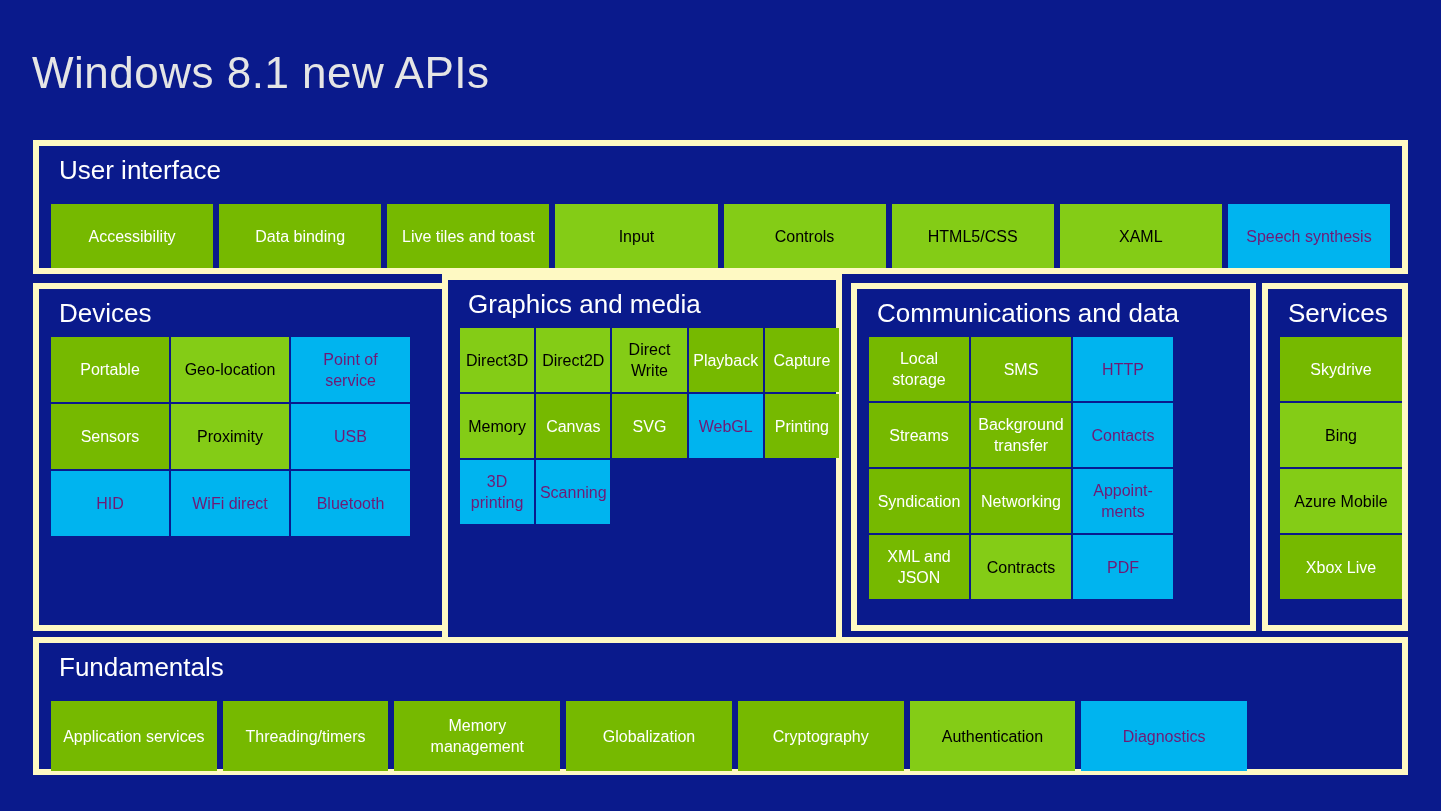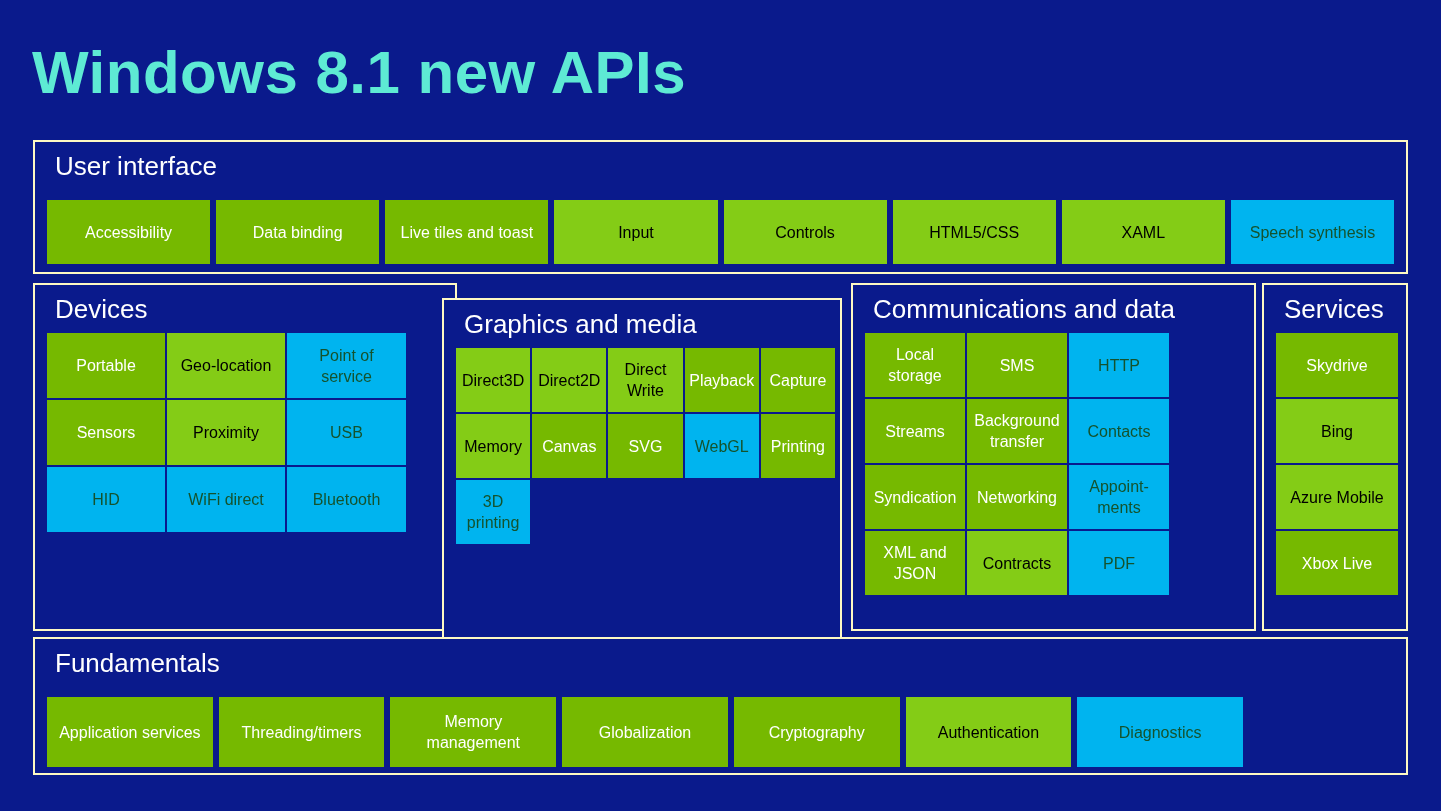--- a/index.html
+++ b/index.html
@@ -20,69 +20,69 @@
     width: 1441px;
     height: 811px;
     background: #0a1a8c;
   }
 
   
   #slide-title {
     position: absolute;
     left: 32px;
     top: 34px;
-    font-size: 60px;
+    font-size: 44px;
     line-height: 78px;
-    color: #5eead4;
-    font-weight: 700;
+    color: #e5e5e5;
+    font-weight: 400;
     letter-spacing: 0.5px;
     white-space: nowrap;
   }
 
   
   .panel {
     position: absolute;
-    border: 2px solid #fef9c3;
+    border: 6px solid #fef9c3;
     background: #0a1a8c;
     box-sizing: border-box;
   }
   .panel-title {
     position: absolute;
     left: 20px;
     top: 8px;
     color: #ffffff;
     font-size: 26px;
     line-height: 32px;
     font-weight: 400;
     white-space: nowrap;
   }
 
   #panel-ui        { left: 33px;   top: 140px; width: 1375px; height: 134px; }
   #panel-devices   { left: 33px;   top: 283px; width: 424px;  height: 348px; }
-  #panel-graphics  { left: 442px;  top: 298px; width: 400px;  height: 452px; }
+  #panel-graphics  { left: 442px;  top: 274px; width: 400px;  height: 452px; }
   #panel-comms     { left: 851px;  top: 283px; width: 405px;  height: 348px; }
   #panel-services  { left: 1262px; top: 283px; width: 146px;  height: 348px; }
   #panel-fund      { left: 33px;   top: 637px; width: 1375px; height: 138px; }
 
   
   .tile {
     position: absolute;
     box-sizing: border-box;
     display: flex;
     align-items: center;
     justify-content: center;
     text-align: center;
     font-size: 16px;
     line-height: 21px;
     padding: 2px 6px;
     overflow: hidden;
   }
   .c-green   { background: #76b900; color: #ffffff; }
   .c-lime    { background: #84cc16; color: #000000; }
-  .c-cyan    { background: #00b4ef; color: #14532d; }
+  .c-cyan    { background: #00b4ef; color: #701a75; }
 
   
   .strip {
     position: absolute;
     left: 12px;
     right: 12px;
     display: flex;
     gap: 6px;
   }
   .strip .tile {
@@ -167,20 +167,21 @@
         <div class="tile c-lime">Direct2D</div>
         <div class="tile c-lime">Direct Write</div>
         <div class="tile c-green">Playback</div>
         <div class="tile c-green">Capture</div>
         <div class="tile c-lime">Memory</div>
         <div class="tile c-green">Canvas</div>
         <div class="tile c-green">SVG</div>
         <div class="tile c-cyan">WebGL</div>
         <div class="tile c-green">Printing</div>
         <div class="tile c-cyan">3D printing</div>
+        <div class="tile c-cyan">Scanning</div>
       </div>
   </div>
 
   <div class="panel" id="panel-comms">
     <div class="panel-title">Communications and data</div>
     <div class="grid" id="comms-grid">
         <div class="tile c-green">Local storage</div>
         <div class="tile c-green">SMS</div>
         <div class="tile c-cyan">HTTP</div>
         <div class="tile c-green">Streams</div>

